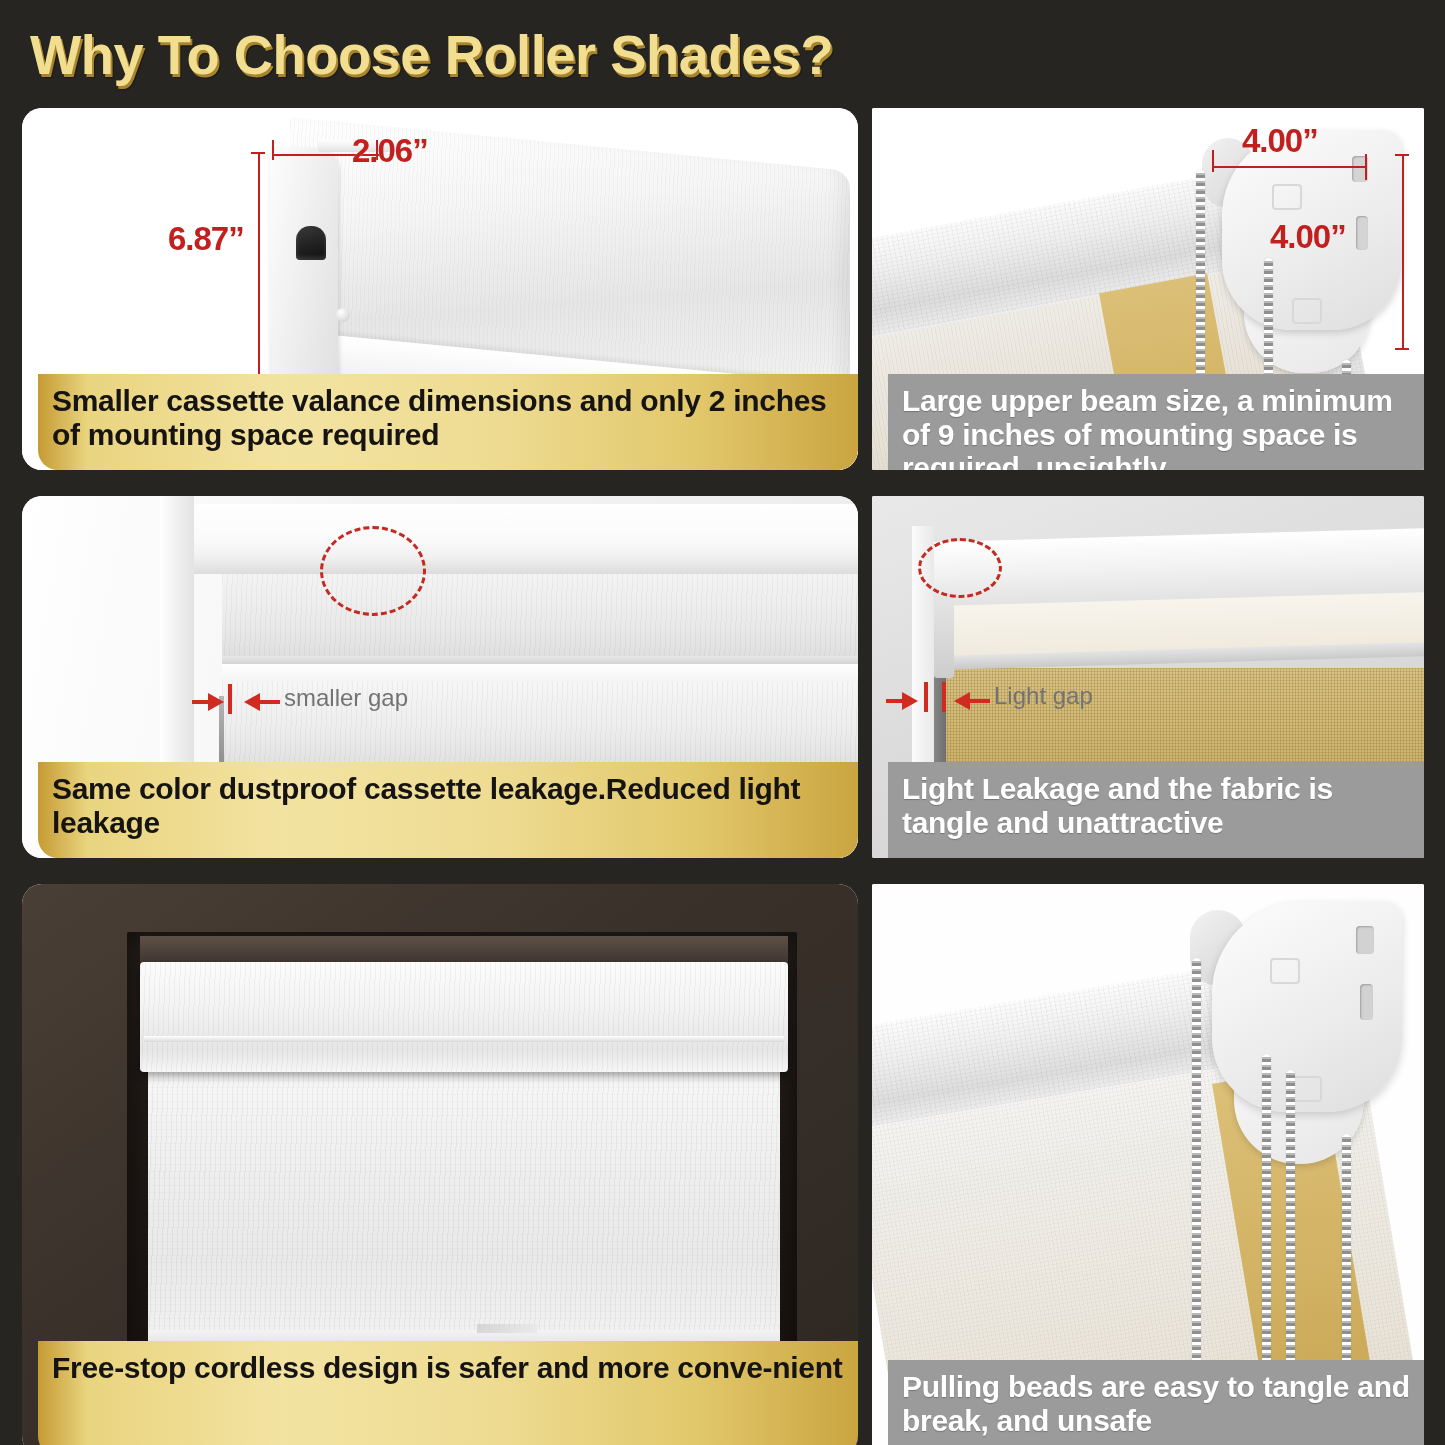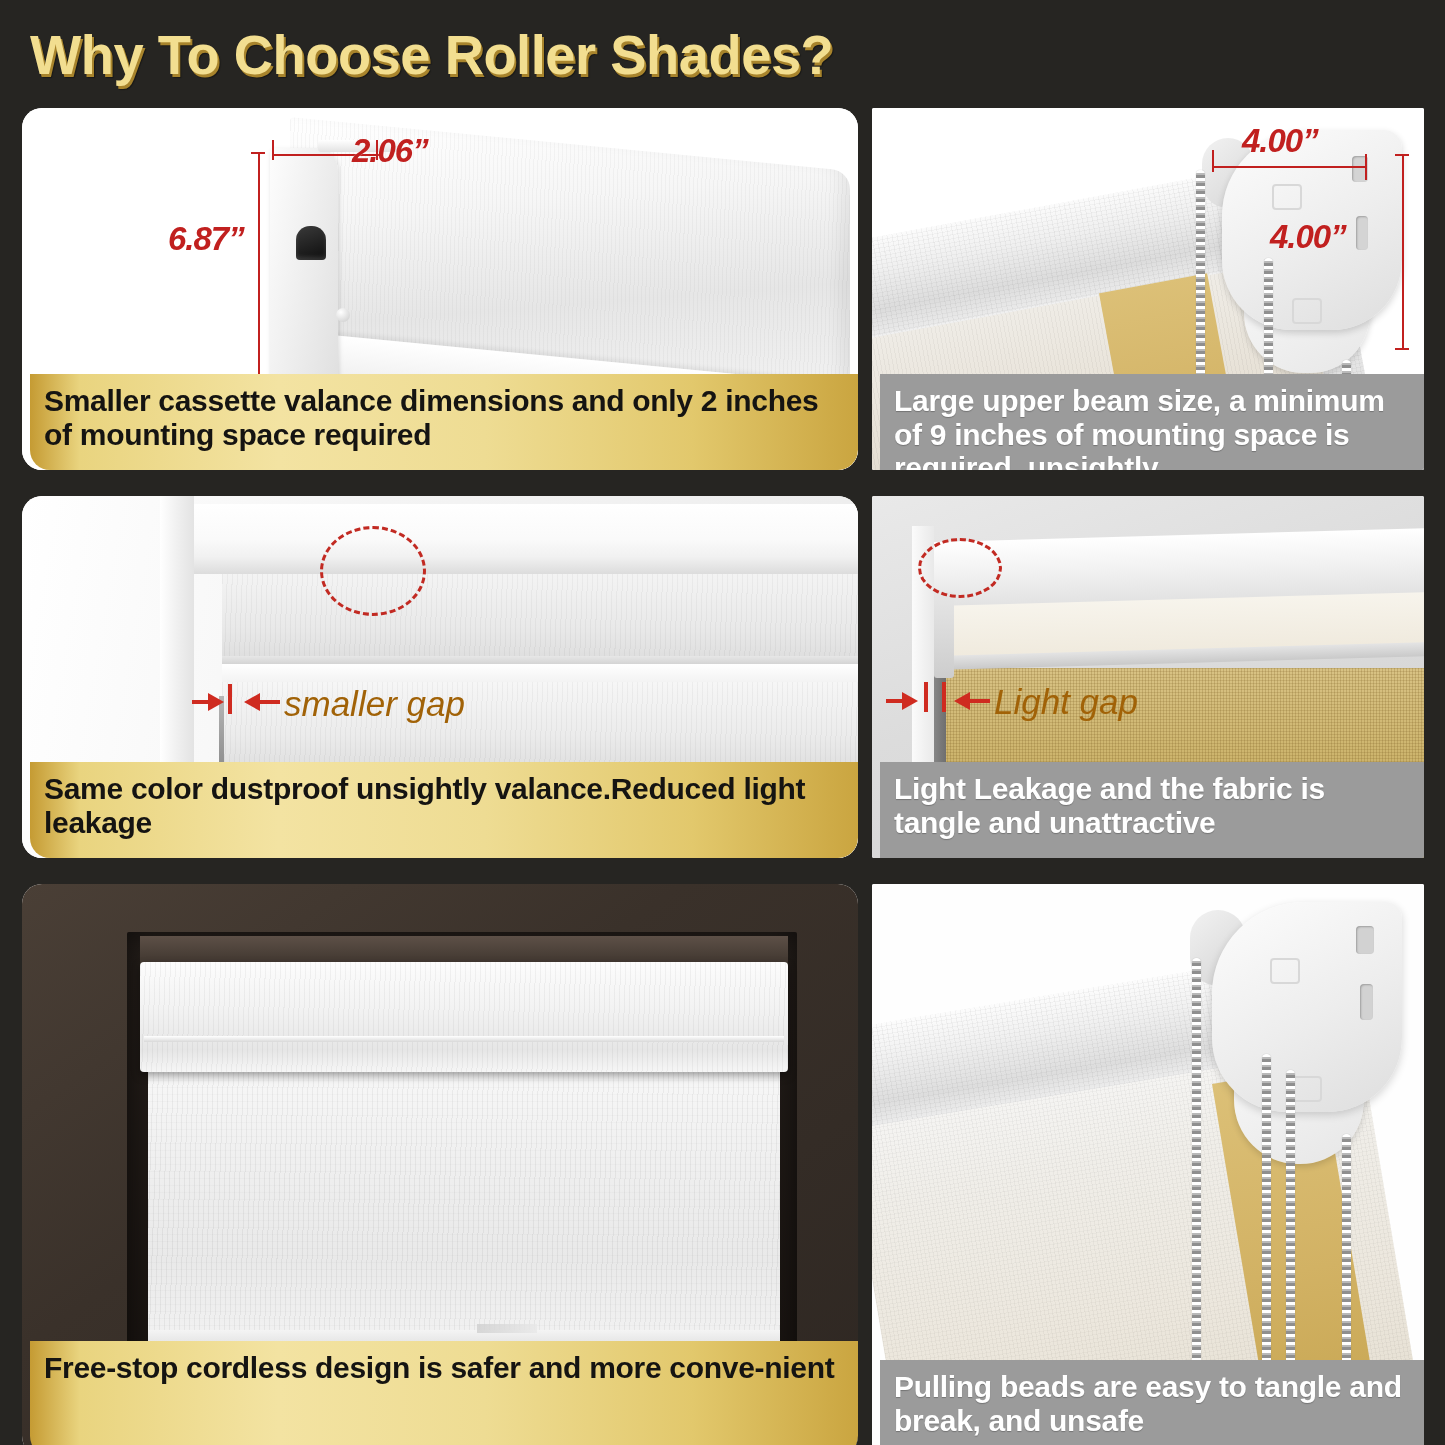--- a/index.html
+++ b/index.html
@@ -28,25 +28,25 @@
   .row1,.row2{height:368px;}
   .row3{height:578px;}
   .rowgap{height:20px;}
 
   .panel{position:absolute;overflow:hidden;background:#fff;}
   .panel.left{left:22px;width:836px;border-radius:20px;}
   .panel.right{left:872px;width:552px;border-radius:2px;}
   .panel.row1h,.panel.row2h{height:362px;}
   .panel.row3h{height:572px;}
 
-  .photo{position:absolute;left:0;top:0;right:0;bottom:0;overflow:hidden;font-style:italic;}
+  .photo{position:absolute;left:0;top:0;right:0;bottom:0;overflow:hidden;}
 
   
   .cap{
-    position:absolute;left:8px;right:0;bottom:0;
+    position:absolute;left:16px;right:0;bottom:0;
     box-sizing:border-box;
     padding:10px 14px 3px 14px;
     font-weight:bold;line-height:1.12;
     letter-spacing:-0.3px;
   }
   .cap.gold{
     background:linear-gradient(to right,#c59b33 0%,#e9d47f 6%,#f3e3a2 30%,#eedc93 55%,#e2c86c 80%,#caa540 100%);
     color:#151412;
     font-size:30px;
     border-bottom-left-radius:20px;border-bottom-right-radius:20px;
@@ -194,21 +194,21 @@
     background:linear-gradient(180deg,#ffffff,#f3f3f3);}
   .p3shade2{position:absolute;left:200px;top:186px;right:0;height:90px;
     background:linear-gradient(180deg,#f6f6f6,#ebebeb 60%,#dedede);}
   .p3shade2::after{content:"";position:absolute;inset:0;
     background:repeating-linear-gradient(92deg,rgba(0,0,0,.04) 0 1px,transparent 1px 5px);}
   .p3rail{position:absolute;left:200px;top:160px;right:0;height:10px;
     background:linear-gradient(180deg,#e7e7e7,#cfcfcf);}
   .p3gapline{position:absolute;left:197px;top:200px;width:5px;height:70px;
     background:linear-gradient(180deg,#b6b6b6,#8e8e8e);}
   .dashcircle{position:absolute;border:3px dashed #c22a22;border-radius:50%;}
-  .gaplabel{position:absolute;color:#a16207;font-size:35px;font-weight:normal;white-space:nowrap;}
+  .gaplabel{position:absolute;color:#737373;font-size:24px;font-weight:normal;white-space:nowrap;}
   .arrowR{position:absolute;width:0;height:0;border-left:16px solid #cf2b20;border-top:9px solid transparent;border-bottom:9px solid transparent;}
   .arrowL{position:absolute;width:0;height:0;border-right:16px solid #cf2b20;border-top:9px solid transparent;border-bottom:9px solid transparent;}
   .arrowStem{position:absolute;height:4px;background:#cf2b20;}
   .gapbar{position:absolute;width:4px;background:#cf2b20;}
 
   
   .p4wall{position:absolute;inset:0;background:linear-gradient(160deg,#e9e9e9,#dcdcdc 45%,#d2d2d2);}
   .p4frame{position:absolute;left:40px;top:30px;width:22px;height:332px;
     background:linear-gradient(90deg,#fbfbfb,#e9e9e9);}
   .p4beam{position:absolute;left:62px;top:46px;right:0;height:78px;
@@ -392,21 +392,21 @@
           <div class="p3gapline"></div>
           <div class="dashcircle" style="left:298px;top:30px;width:100px;height:84px;"></div>
 
           <div class="arrowR" style="left:186px;top:197px;"></div>
           <div class="arrowStem" style="left:170px;top:204px;width:20px;"></div>
           <div class="gapbar" style="left:206px;top:188px;height:30px;"></div>
           <div class="arrowL" style="left:222px;top:197px;"></div>
           <div class="arrowStem" style="left:238px;top:204px;width:20px;"></div>
           <div class="gaplabel" style="left:262px;top:188px;">smaller gap</div>
         </div>
-        <div class="cap gold goldtall">Same color dustproof unsightly valance.Reduced light leakage</div>
+        <div class="cap gold goldtall">Same color dustproof cassette leakage.Reduced light leakage</div>
       </div>
 
       <div class="panel right row2h">
         <div class="photo">
           <div class="p4wall"></div>
           <div class="p4tan"></div>
           <div class="p4gapdark"></div>
           <div class="p4beam"></div>
           <div class="p4beam2"></div>
           <div class="p4rail"></div>

